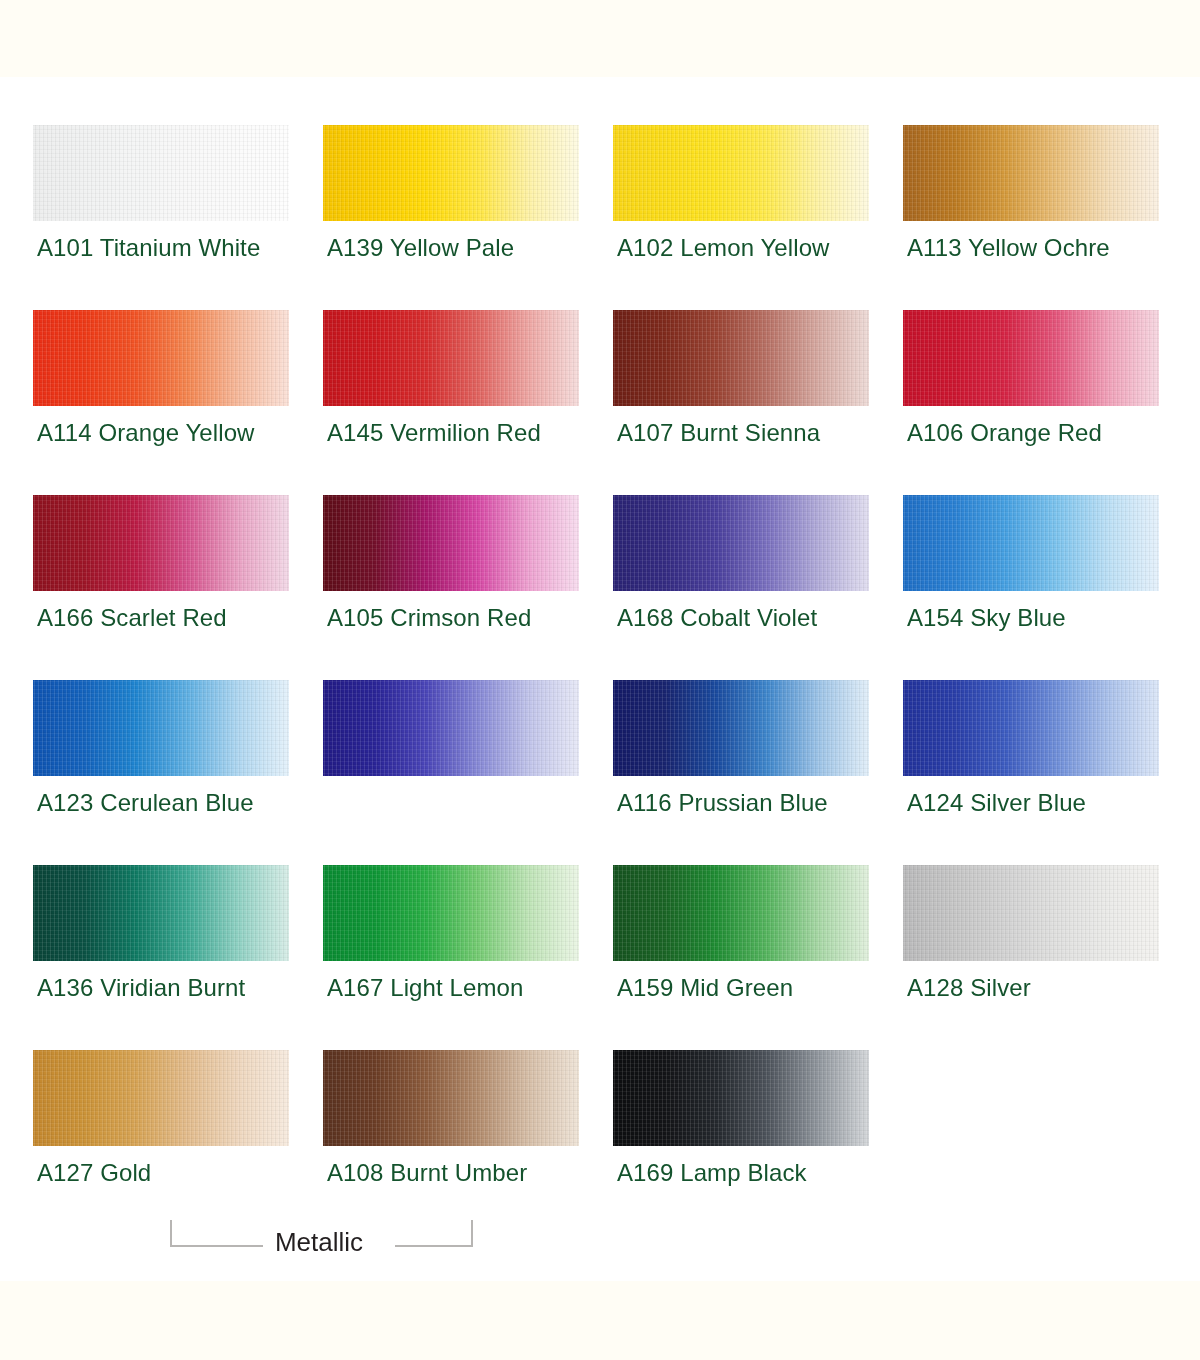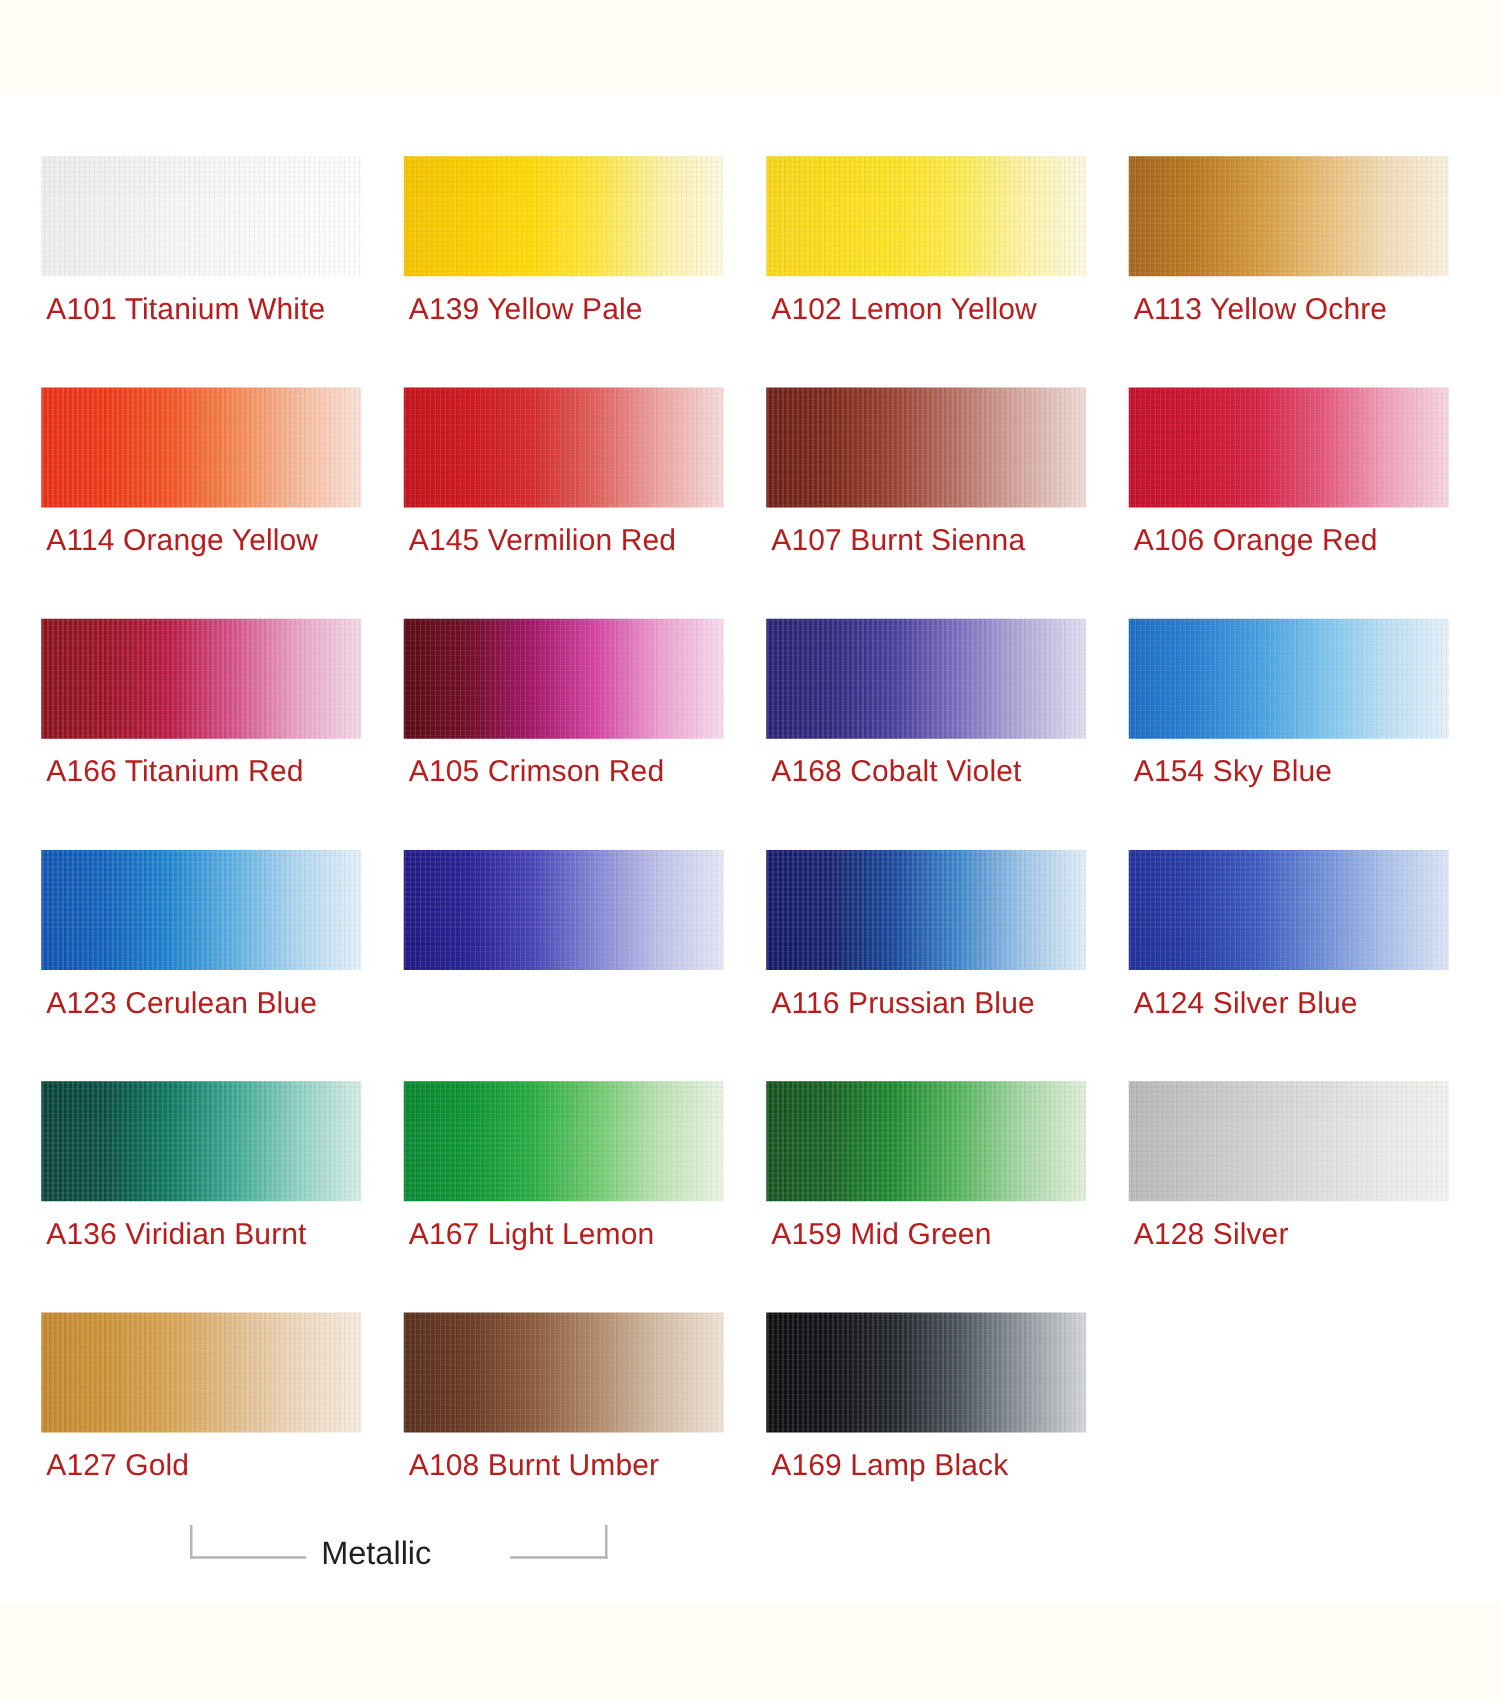--- a/index.html
+++ b/index.html
@@ -86,31 +86,31 @@
     opacity: 0.85;
   }
 
   .swatch-label {
     position: absolute;
     top: 108px;
     left: 4px;
     font-size: 24px;
     line-height: 30px;
     letter-spacing: 0.1px;
-    color: #b91c1c;
+    color: #14532d;
     white-space: nowrap;
     font-weight: 400;
   }
 
   
   .bracket-wrap {
     position: absolute;
     top: 1212px;
-    left: 152px;
-    width: 334px;
+    left: 170px;
+    width: 303px;
     height: 48px;
   }
 
   .bracket-line-left,
   .bracket-line-right {
     position: absolute;
     top: 33px;
     height: 2px;
     background: #b7b5b3;
   }
@@ -175,21 +175,21 @@
       <div class="swatch-cell">
         <div class="swatch-chip" style="background: linear-gradient(90deg, rgb(109, 31, 22) 0%, rgb(127, 42, 28) 20%, rgb(154, 67, 51) 40%, rgb(184, 113, 101) 60%, rgb(213, 168, 160) 80%, rgb(237, 218, 214) 100%);"></div>
         <div class="swatch-label">A107 Burnt Sienna</div>
       </div>
       <div class="swatch-cell">
         <div class="swatch-chip" style="background: linear-gradient(90deg, rgb(196, 18, 43) 0%, rgb(203, 22, 48) 20%, rgb(213, 37, 69) 40%, rgb(227, 86, 124) 60%, rgb(240, 160, 184) 80%, rgb(246, 214, 224) 100%);"></div>
         <div class="swatch-label">A106 Orange Red</div>
       </div>
       <div class="swatch-cell">
         <div class="swatch-chip" style="background: linear-gradient(90deg, rgb(141, 18, 31) 0%, rgb(157, 21, 39) 20%, rgb(187, 28, 69) 40%, rgb(213, 82, 140) 60%, rgb(233, 161, 195) 80%, rgb(242, 216, 230) 100%);"></div>
-        <div class="swatch-label">A166 Titanium Red</div>
+        <div class="swatch-label">A166 Scarlet Red</div>
       </div>
       <div class="swatch-cell">
         <div class="swatch-chip" style="background: linear-gradient(90deg, rgb(94, 13, 24) 0%, rgb(115, 16, 42) 20%, rgb(166, 24, 106) 40%, rgb(214, 71, 164) 60%, rgb(237, 160, 207) 80%, rgb(247, 220, 238) 100%);"></div>
         <div class="swatch-label">A105 Crimson Red</div>
       </div>
       <div class="swatch-cell">
         <div class="swatch-chip" style="background: linear-gradient(90deg, rgb(42, 35, 115) 0%, rgb(52, 43, 129) 20%, rgb(74, 63, 156) 40%, rgb(122, 112, 191) 60%, rgb(176, 170, 216) 80%, rgb(224, 221, 239) 100%);"></div>
         <div class="swatch-label">A168 Cobalt Violet</div>
       </div>
       <div class="swatch-cell">

